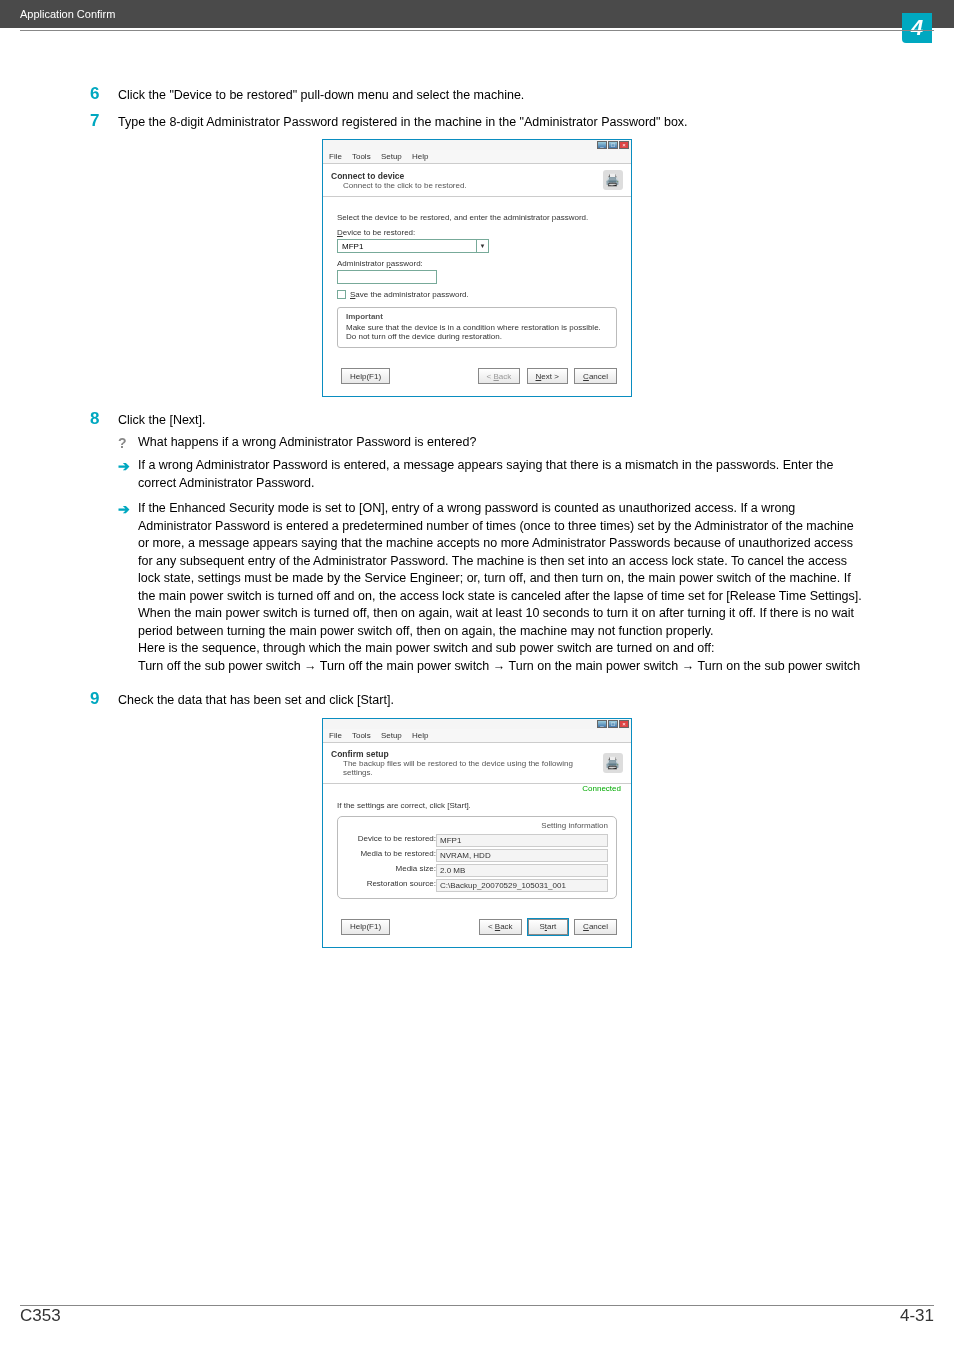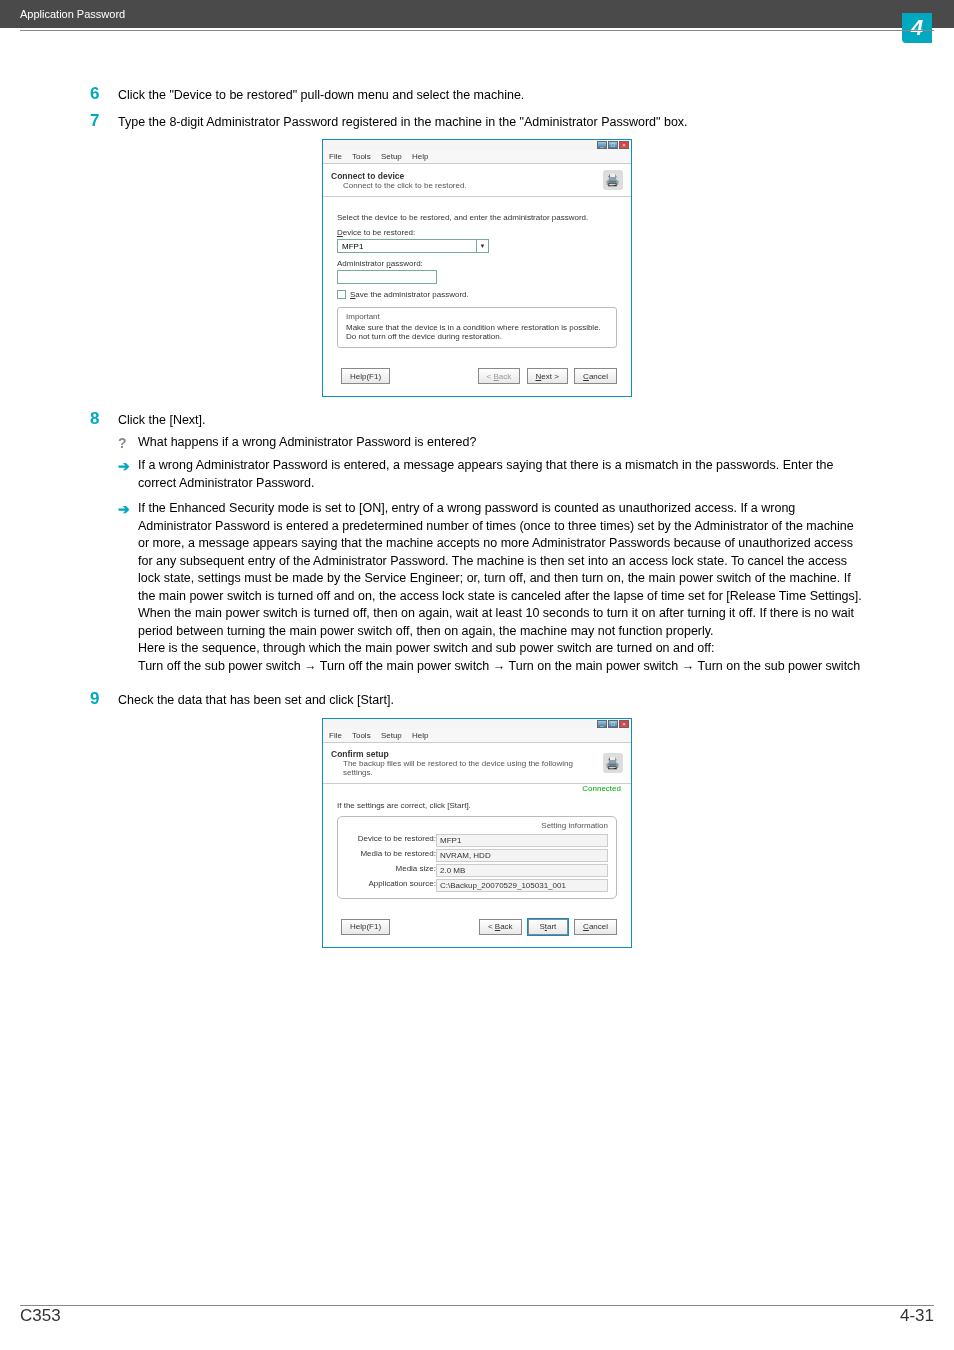--- a/index.html
+++ b/index.html
@@ -146,21 +146,21 @@
     display: flex; align-items: center;
     margin-top: 6px;
   }
   .dlg-check .cb { width: 9px; height: 9px; border: 1px solid #7a9; margin-right: 4px; background: #fff; }
   .dlg-fieldset {
     border: 1px solid #bbb;
     border-radius: 3px;
     padding: 4px 8px 6px 8px;
     margin-top: 8px;
   }
-  .dlg-fieldset .legend { font-size: 8px; color: #555; margin-bottom: 2px; }
+  .dlg-fieldset .legend { font-size: 8px; color: #555; margin-bottom: 2px; font-weight: bold; }
   .dlg-footer {
     display: flex;
     justify-content: space-between;
     align-items: center;
     padding: 10px 14px 12px 14px;
   }
   .dlg-btn {
     height: 16px;
     min-width: 40px;
     padding: 0 8px;
@@ -208,21 +208,21 @@
     justify-content: space-between;
     font-size: 17px;
     color: #333;
   }
   .underline-char { text-decoration: underline; }
 </style>
 </head>
 <body>
 
 <div class="top-bar">
-  <span>Application Password</span>
+  <span>Application Confirm</span>
 </div>
 <div class="chapter-badge">
   <span>4</span>
 </div>
 <div class="top-line"></div>
 
 <div class="content">
 
   <div class="step">
     <div class="step-num">6</div>
@@ -346,21 +346,21 @@
         </div>
         <div class="conf-row">
           <div class="conf-key">Media to be restored:</div>
           <div class="conf-val">NVRAM, HDD</div>
         </div>
         <div class="conf-row">
           <div class="conf-key">Media size:</div>
           <div class="conf-val">2.0 MB</div>
         </div>
         <div class="conf-row">
-          <div class="conf-key">Application source:</div>
+          <div class="conf-key">Restoration source:</div>
           <div class="conf-val">C:\Backup_20070529_105031_001</div>
         </div>
       </div>
     </div>
     <div class="dlg-footer">
       <span class="dlg-btn">Help(F1)</span>
       <div>
         <span class="dlg-btn">
             <span>&lt; <span class="underline-char">B</span>ack</span>
           </span>

